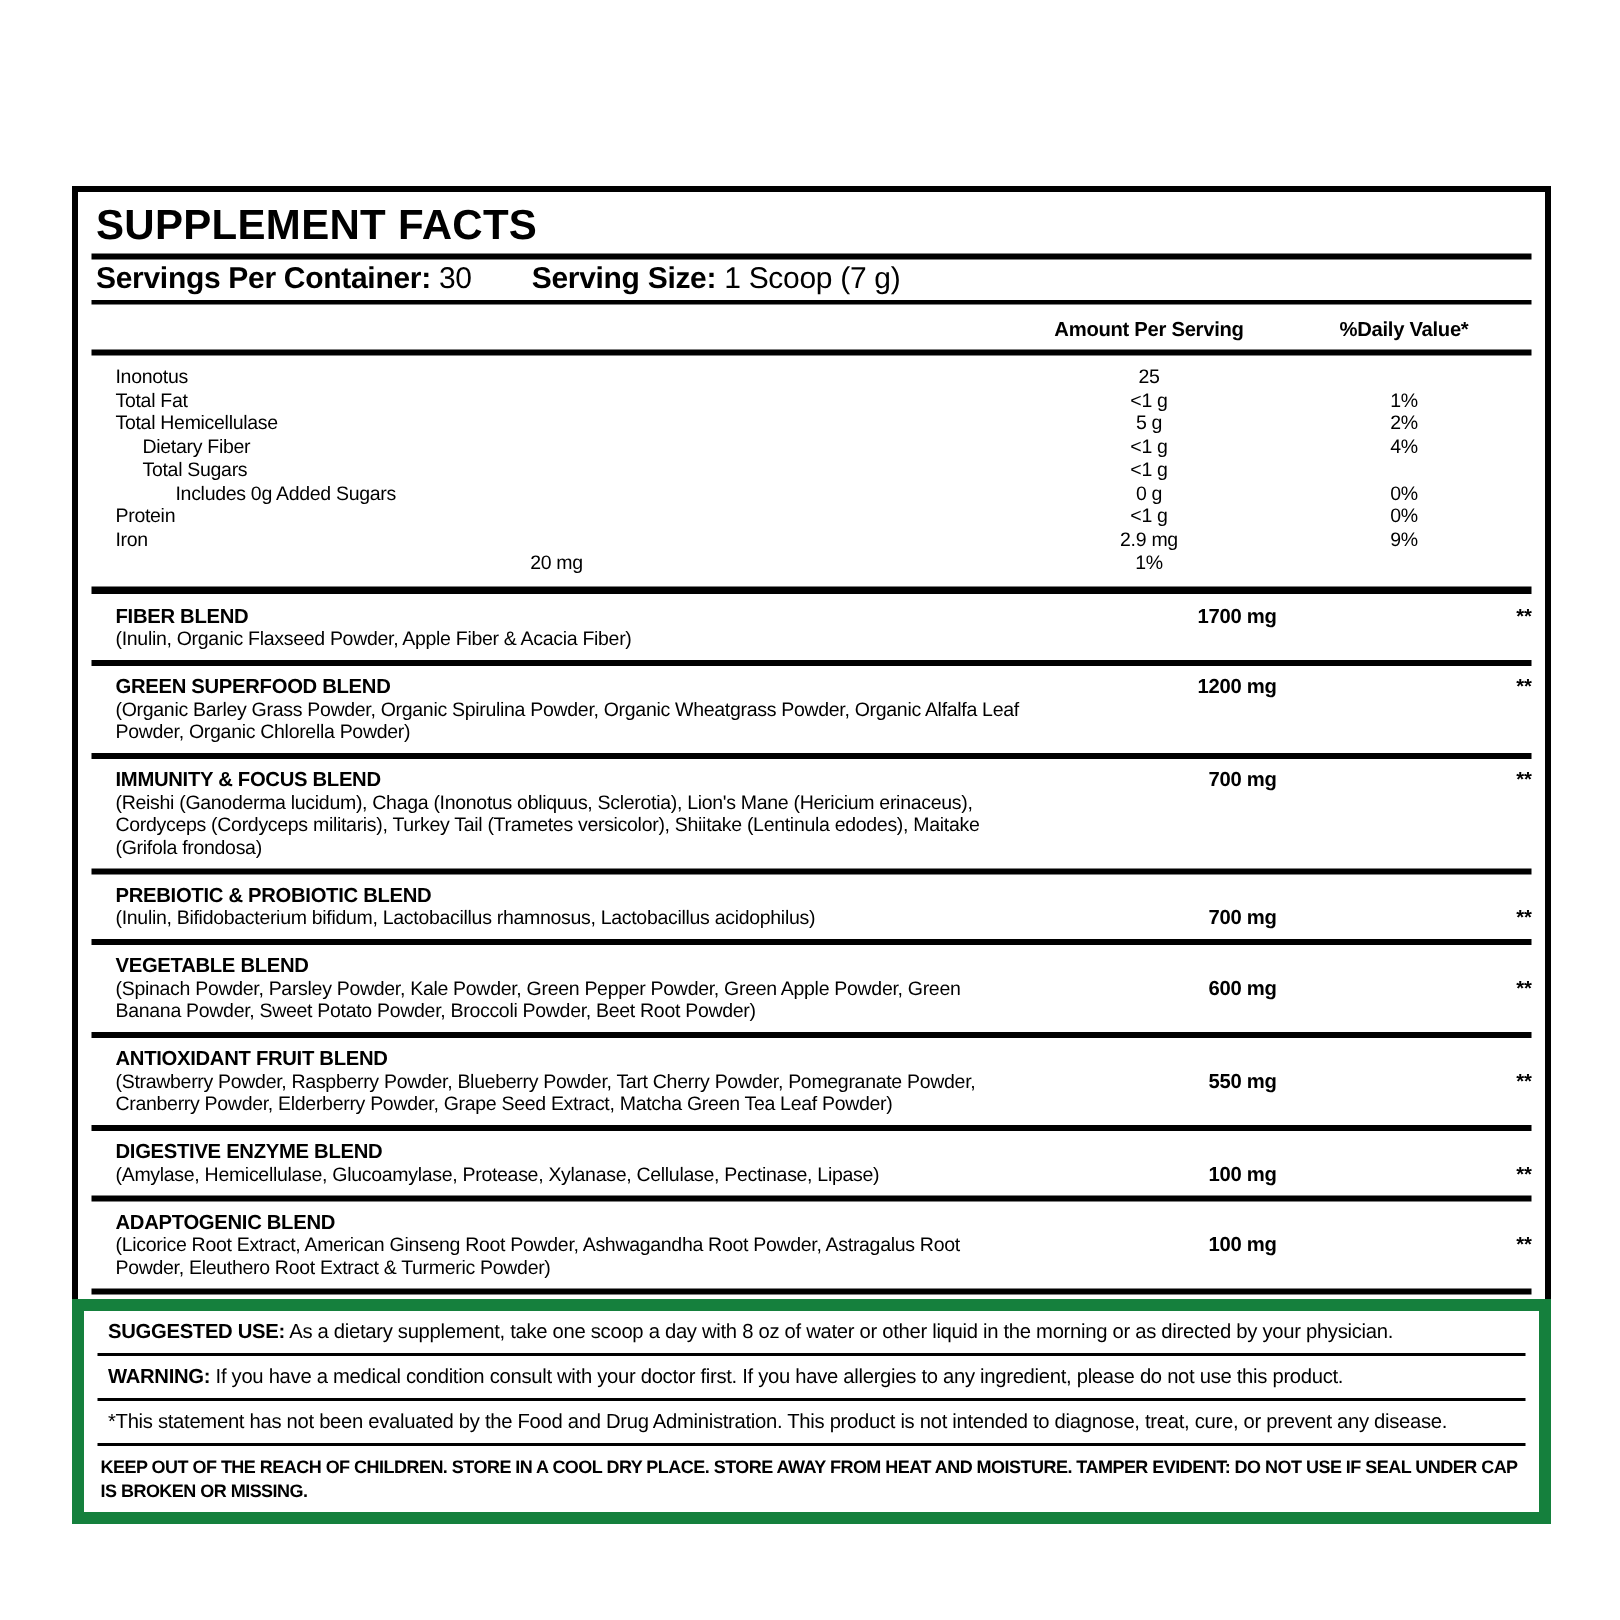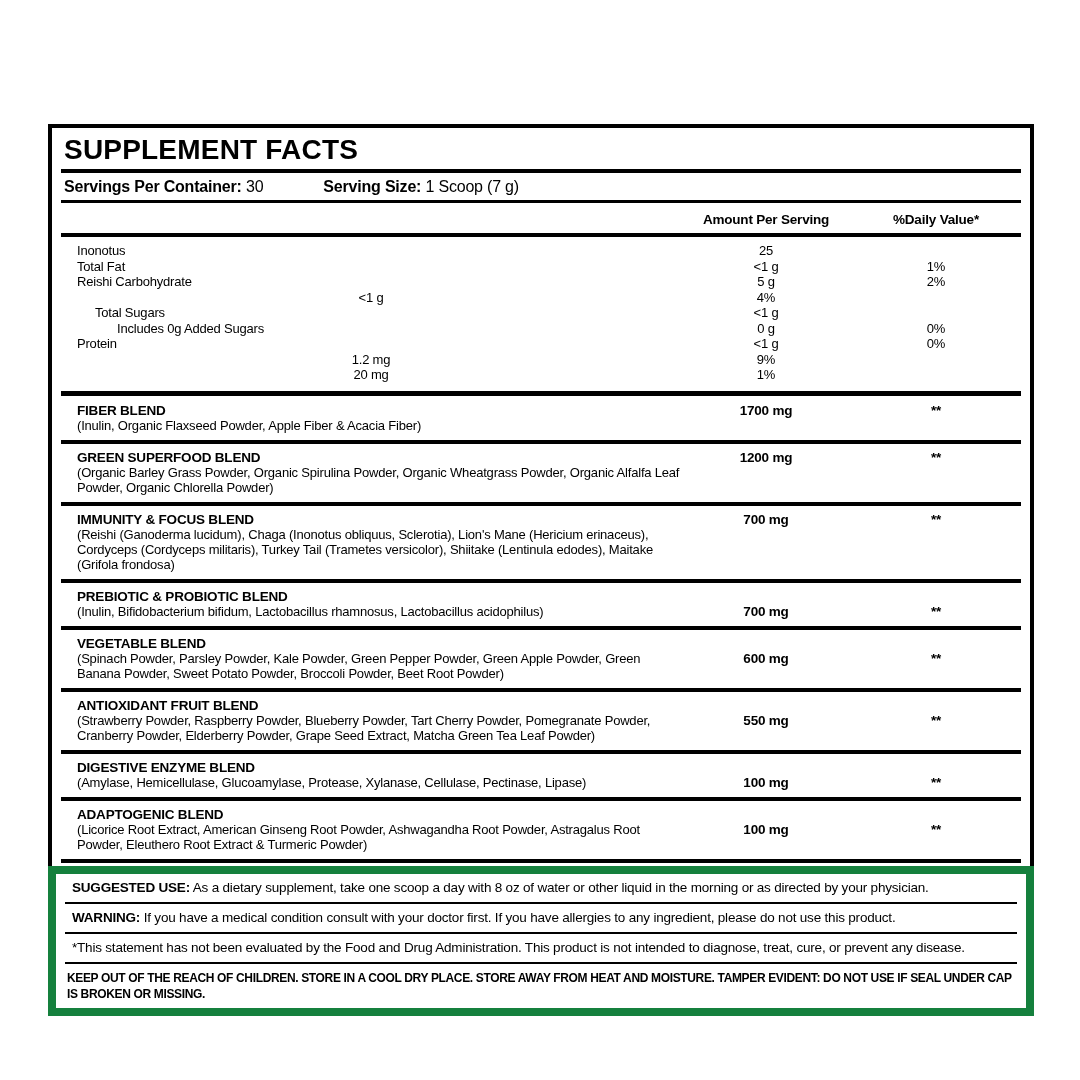--- a/index.html
+++ b/index.html
@@ -29,22 +29,22 @@
   .rule-3 { height: 3px; }
   .rule-4 { height: 4px; }
   .rule-5 { height: 5px; margin: 3px 0; }
 
   .panel-title {
     font-size: 28px; font-weight: bold; letter-spacing: 0.2px;
     line-height: 31px; padding: 2px 0 2px 3px;
   }
 
   .servings-row {
-    display: flex; gap: 60px;
-    font-size: 16px; line-height: 17px;
+    display: flex; gap: 40px;
+    font-size: 20px; line-height: 17px;
     padding: 3px 0 3px 3px;
   }
   .servings-row b { font-weight: bold; }
 
   .grid3 { display: grid; grid-template-columns: 1fr 170px 170px; }
   .amt-cell { text-align: center; }
   .dv-cell  { text-align: center; }
 
   .hdr-row { font-size: 13.5px; font-weight: bold; line-height: 16px; padding: 7px 0 3px 0; }
 
@@ -54,21 +54,21 @@
   .ind1 { padding-left: 34px; }
   .ind2 { padding-left: 56px; }
 
   .blend { padding: 4px 0 5px 0; }
   .blend .bname {
     font-weight: bold; font-size: 13.5px; line-height: 15px; padding-left: 16px;
   }
   .blend .bing  {
     font-size: 13px; line-height: 15px; padding-left: 16px; max-width: 650px;
   }
-  .blend .amt-cell, .blend .dv-cell { font-weight: bold; font-size: 13.5px; line-height: 15px; }
+  .blend .amt-cell, .blend .dv-cell { font-weight: bold; font-size: 13.5px; line-height: 15px; text-align: right; }
   .blend.amt-line1 .amt-cell, .blend.amt-line1 .dv-cell { padding-top: 0; }
   .blend.amt-line2 .amt-cell, .blend.amt-line2 .dv-cell { padding-top: 15px; }
 
   .footnotes { font-size: 11px; line-height: 13.5px; padding: 4px 0 4px 24px; }
 
   .other-ing { font-size: 13px; line-height: 15.5px; padding: 5px 0 4px 16px; }
   .other-ing b { font-weight: bold; }
 
   .use-row { font-size: 13.5px; line-height: 16px; padding: 4px 0 4px 7px; }
   .use-row b { font-weight: bold; }
@@ -104,45 +104,47 @@
         <div class="ind0">Inonotus</div>
         <div class="amt-cell">25</div>
         <div class="dv-cell"></div>
       </div>
       <div class="nrow grid3">
         <div class="ind0">Total Fat</div>
         <div class="amt-cell">&lt;1 g</div>
         <div class="dv-cell">1%</div>
       </div>
       <div class="nrow grid3">
-        <div class="ind0">Reishi Carbohydrate</div>
+        <div class="ind0">Total Hemicellulase</div>
         <div class="amt-cell">5 g</div>
         <div class="dv-cell">2%</div>
       </div>
       <div class="nrow grid3">
+        <div class="ind1">Dietary Fiber</div>
         <div class="amt-cell">&lt;1 g</div>
         <div class="dv-cell">4%</div>
       </div>
       <div class="nrow grid3">
         <div class="ind1">Total Sugars</div>
         <div class="amt-cell">&lt;1 g</div>
         <div class="dv-cell"></div>
       </div>
       <div class="nrow grid3">
         <div class="ind2">Includes 0g Added Sugars</div>
         <div class="amt-cell">0 g</div>
         <div class="dv-cell">0%</div>
       </div>
       <div class="nrow grid3">
         <div class="ind0">Protein</div>
         <div class="amt-cell">&lt;1 g</div>
         <div class="dv-cell">0%</div>
       </div>
       <div class="nrow grid3">
-        <div class="amt-cell">1.2 mg</div>
+        <div class="ind0">Iron</div>
+        <div class="amt-cell">2.9 mg</div>
         <div class="dv-cell">9%</div>
       </div>
       <div class="nrow grid3">
         <div class="amt-cell">20 mg</div>
         <div class="dv-cell">1%</div>
       </div>
     </div>
 
     <div class="rule rule-5"></div>
 

